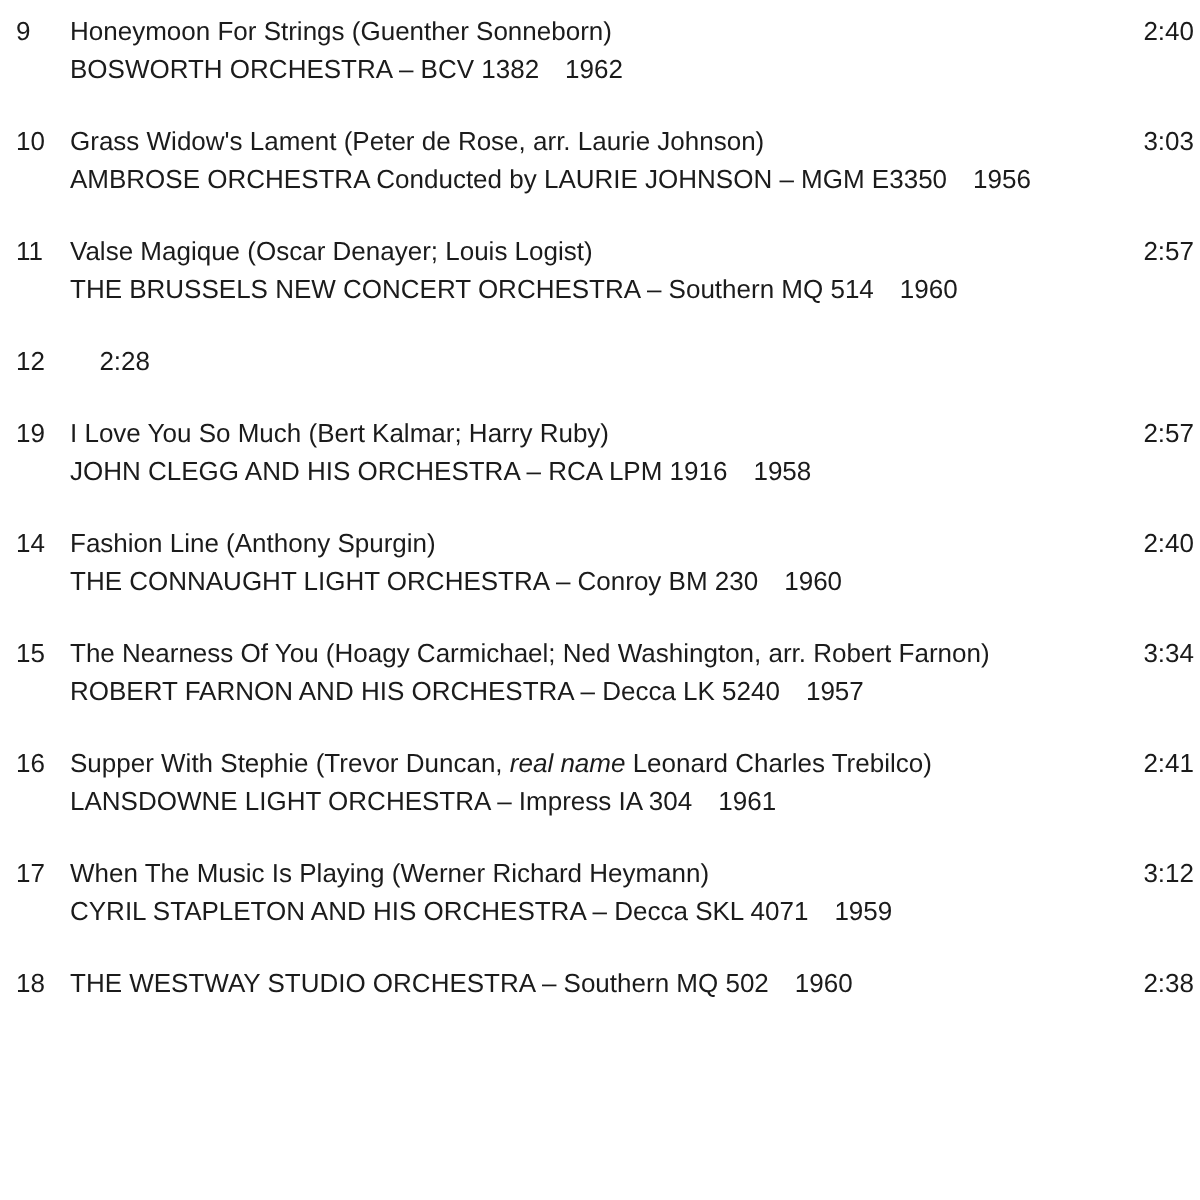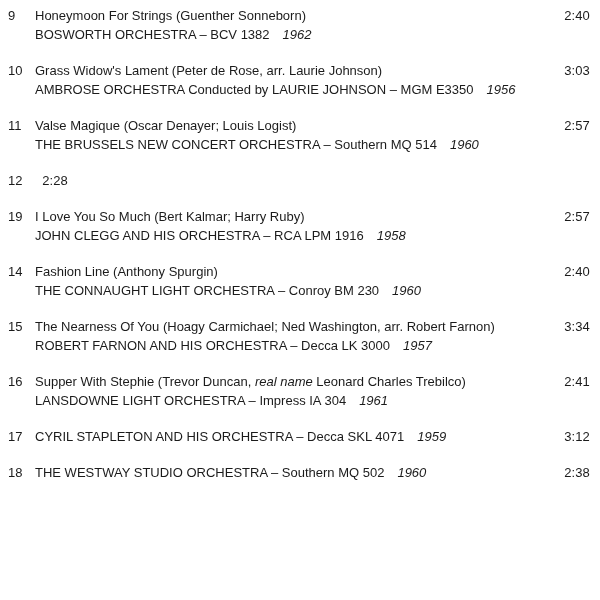--- a/index.html
+++ b/index.html
@@ -29,34 +29,33 @@
     flex: none;
     width: 27px;
   }
   .content {
     flex: 1 1 auto;
     padding-right: 12px;
   }
   .time {
     flex: none;
     width: 40px;
-    text-align: center;
+    text-align: right;
     white-space: nowrap;
   }
   .title-line {
     white-space: nowrap;
   }
   .detail-line {
     white-space: nowrap;
   }
   .t-italic {
     font-style: italic;
   }
   .d-year {
-    font-style: italic;
     margin-left: 13px;
   }
 </style>
 </head>
 <body>
 
 <div class="page">
   <div>
   <div class="track">
     <div class="num">9</div>
@@ -105,37 +104,38 @@
       <div class="title-line"><span class="t-pre">Fashion Line (Anthony Spurgin)</span><span class="t-italic"></span><span class="t-post"></span></div>
     <div class="detail-line"><span class="d-text">THE CONNAUGHT LIGHT ORCHESTRA – Conroy BM 230</span><span class="d-year">1960</span></div>
         </div>
     <div class="time">2:40</div>
   </div>
 
   <div class="track">
     <div class="num">15</div>
     <div class="content">
       <div class="title-line"><span class="t-pre">The Nearness Of You (Hoagy Carmichael; Ned Washington, arr. Robert Farnon)</span><span class="t-italic"></span><span class="t-post"></span></div>
-    <div class="detail-line"><span class="d-text">ROBERT FARNON AND HIS ORCHESTRA – Decca LK 3000</span><span class="d-year">1957</span></div>
+    <div class="detail-line"><span class="d-text">ROBERT FARNON AND HIS ORCHESTRA – Decca LK 5240</span><span class="d-year">1957</span></div>
         </div>
     <div class="time">3:34</div>
   </div>
 
   <div class="track">
     <div class="num">16</div>
     <div class="content">
       <div class="title-line"><span class="t-pre">Supper With Stephie (Trevor Duncan, </span><span class="t-italic">real name</span><span class="t-post"> Leonard Charles Trebilco)</span></div>
     <div class="detail-line"><span class="d-text">LANSDOWNE LIGHT ORCHESTRA – Impress IA 304</span><span class="d-year">1961</span></div>
         </div>
     <div class="time">2:41</div>
   </div>
 
   <div class="track">
     <div class="num">17</div>
     <div class="content">
+      <div class="title-line"><span class="t-pre">When The Music Is Playing (Werner Richard Heymann)</span><span class="t-italic"></span><span class="t-post"></span></div>
     <div class="detail-line"><span class="d-text">CYRIL STAPLETON AND HIS ORCHESTRA – Decca SKL 4071</span><span class="d-year">1959</span></div>
         </div>
     <div class="time">3:12</div>
   </div>
 
   <div class="track">
     <div class="num">18</div>
     <div class="content">
     <div class="detail-line"><span class="d-text">THE WESTWAY STUDIO ORCHESTRA – Southern MQ 502</span><span class="d-year">1960</span></div>
         </div>

